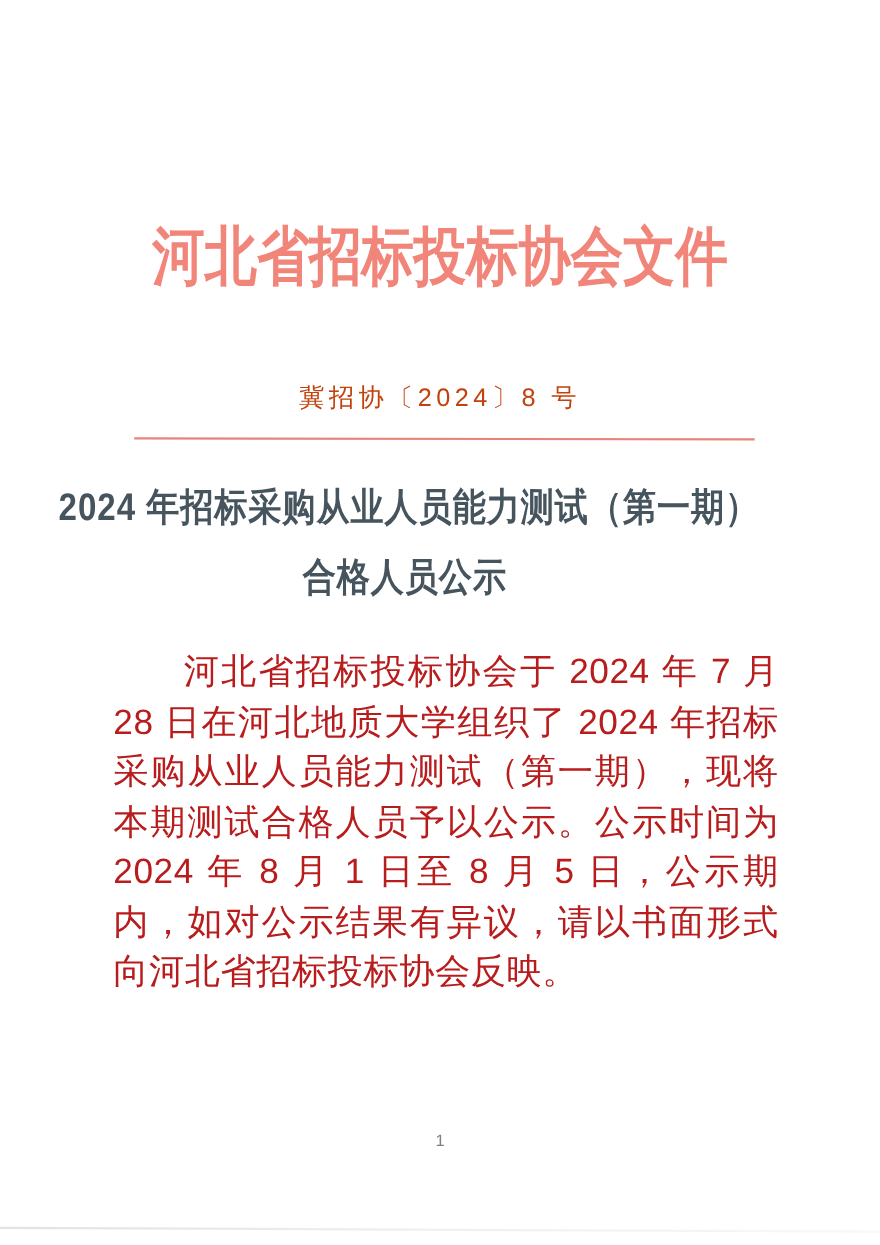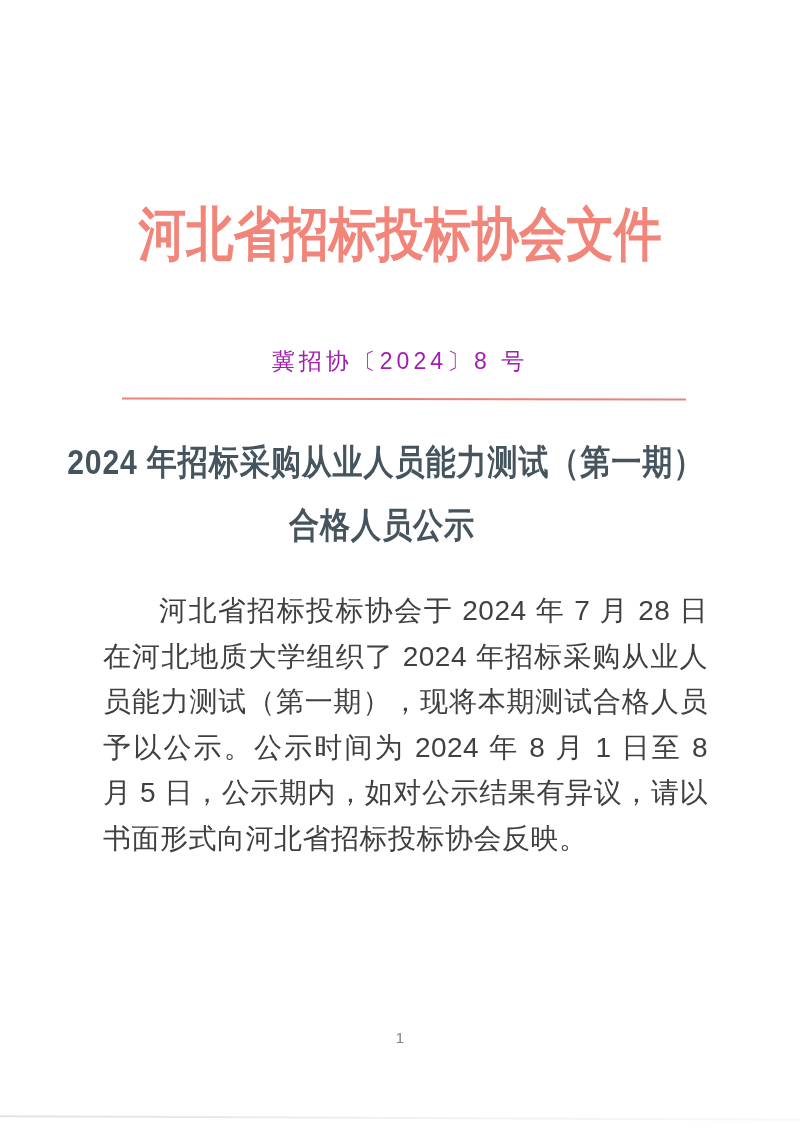--- a/index.html
+++ b/index.html
@@ -32,60 +32,60 @@
   }
   
   .doc-number {
     position: absolute;
     top: 346px;
     left: 0;
     width: 800px;
     text-align: center;
     font-size: 23px;
     line-height: 30px;
-    color: #a21caf;
+    color: #c2410c;
     letter-spacing: 4px;
   }
   
   .red-rule {
     position: absolute;
     top: 398px;
     left: 122px;
     width: 564px;
     height: 2px;
     background: #e8837b;
     transform: rotate(0.08deg);
   }
   
   .doc-title {
     position: absolute;
     top: 430px;
-    left: 16px;
+    left: 2px;
     width: 732px;
     text-align: center;
     color: #46545e;
     font-weight: bold;
     font-size: 35px;
     line-height: 63px;
     letter-spacing: 1px;
   }
   .title-line {
     white-space: nowrap;
     transform: scaleX(0.86);
     transform-origin: 50% 50%;
   }
   
   .body-text {
     position: absolute;
     top: 588px;
     left: 103px;
     width: 605px;
-    font-size: 28px;
+    font-size: 32px;
     line-height: 45.5px;
-    color: #404040;
+    color: #b91c1c;
     text-align: justify;
     text-justify: inter-ideograph;
     letter-spacing: 0.5px;
   }
   .body-text p {
     margin: 0;
     padding: 0;
     text-indent: 2em;
   }
   

